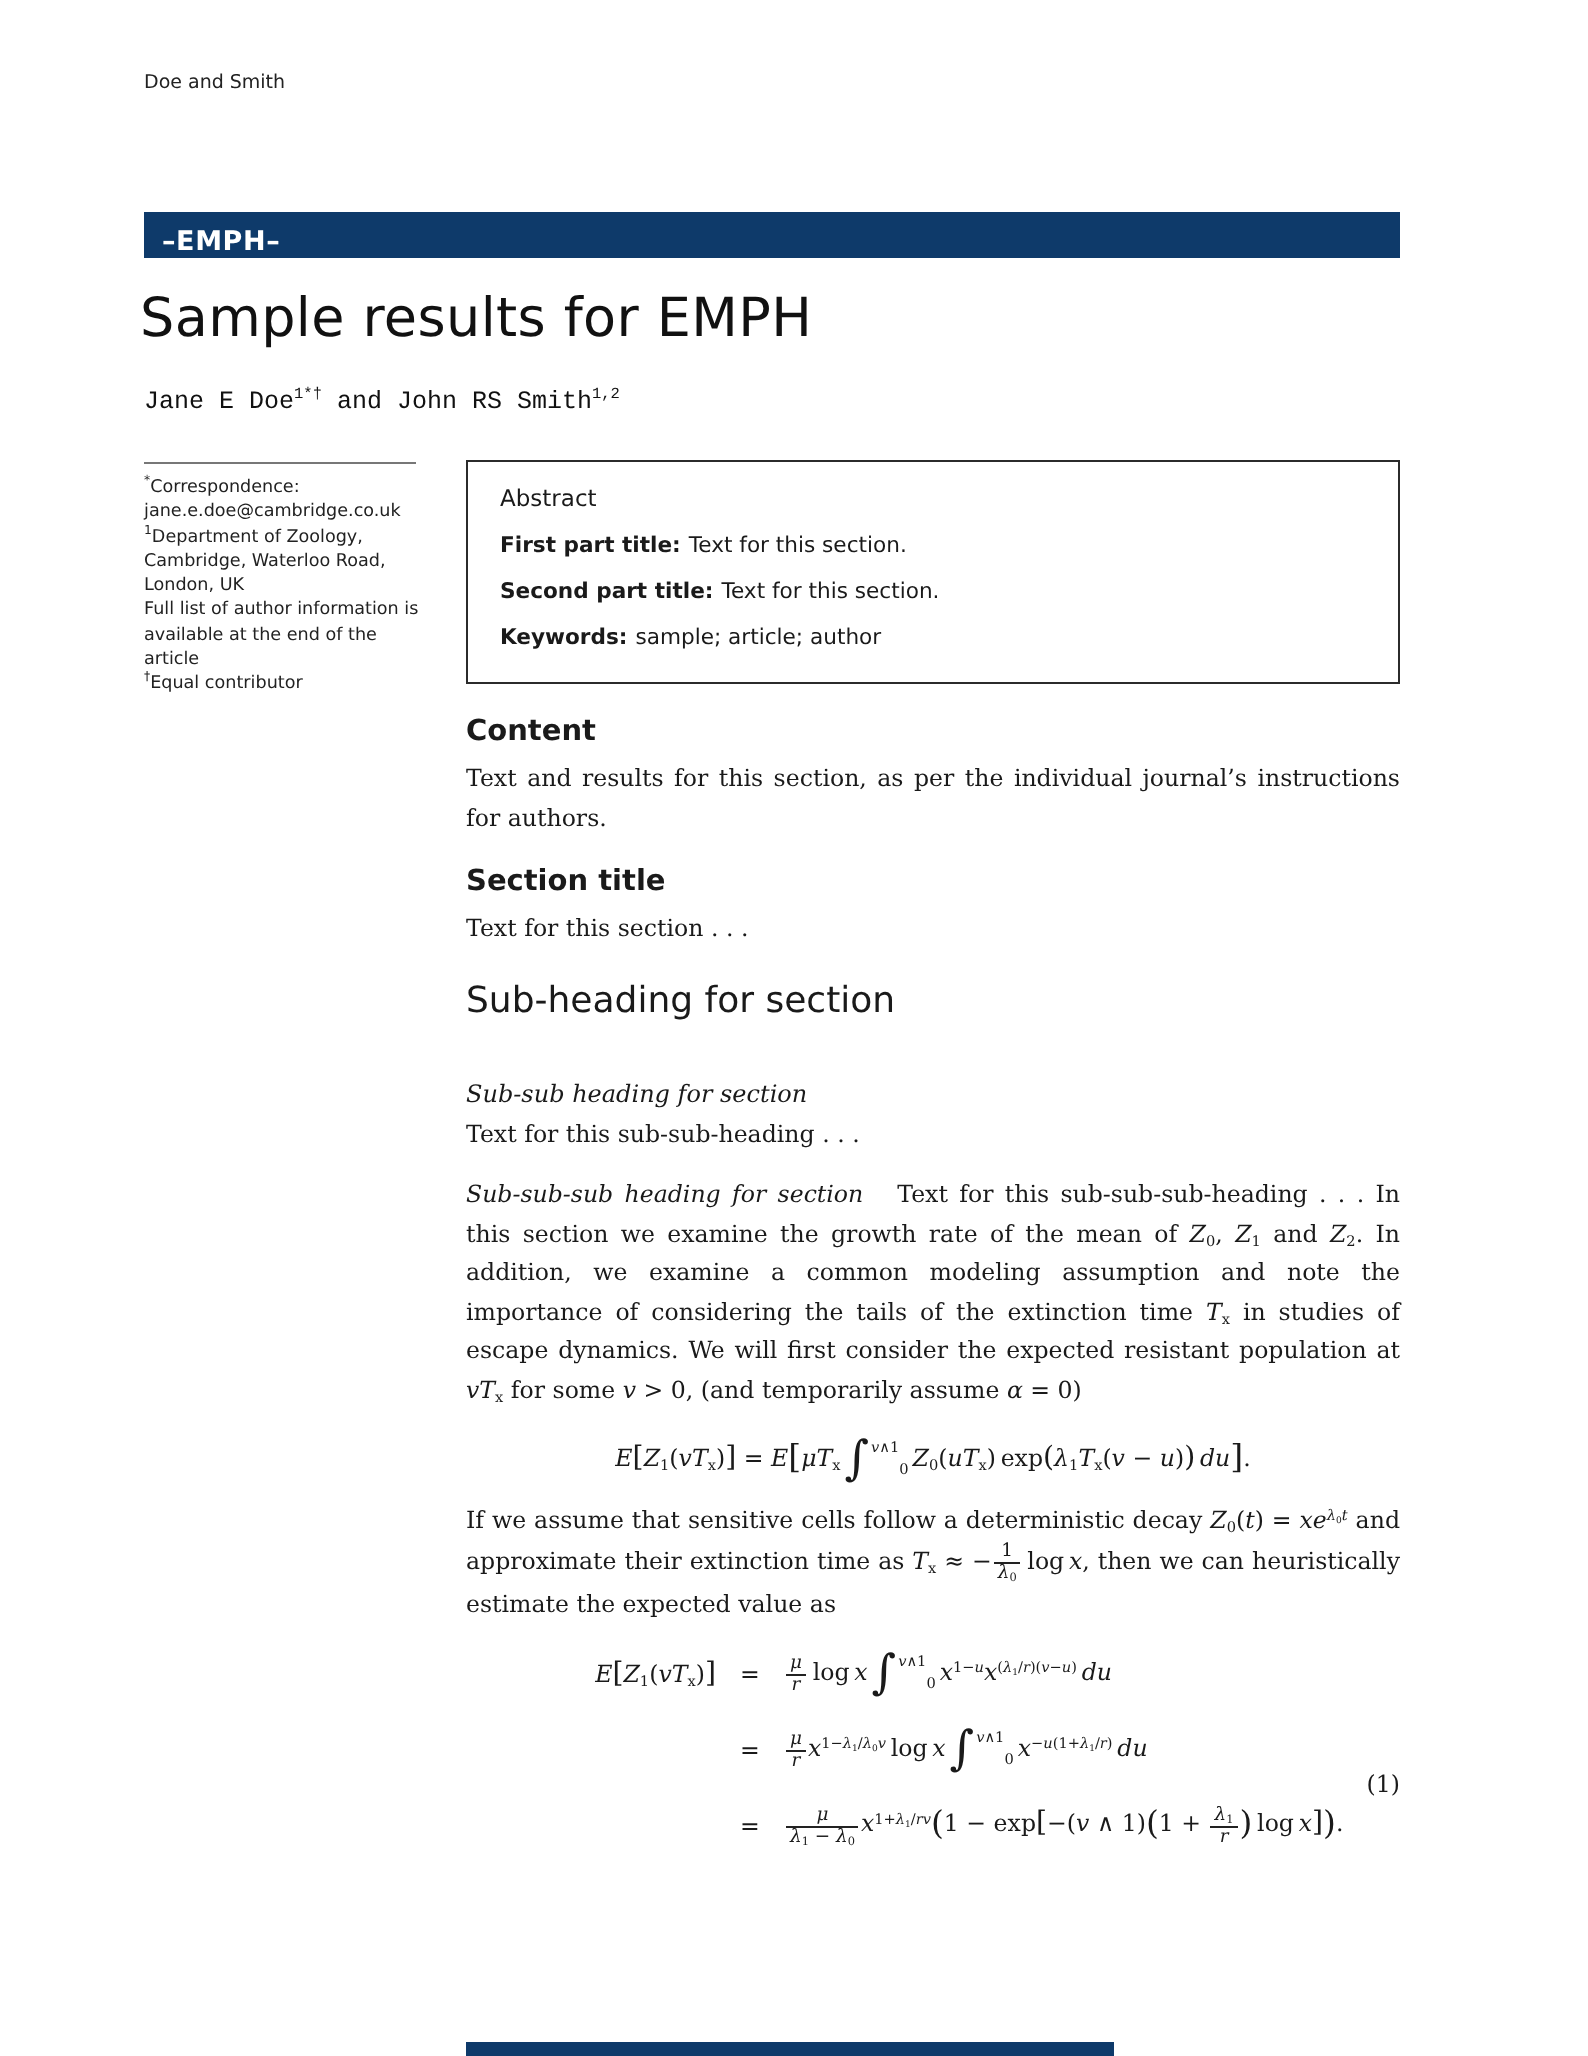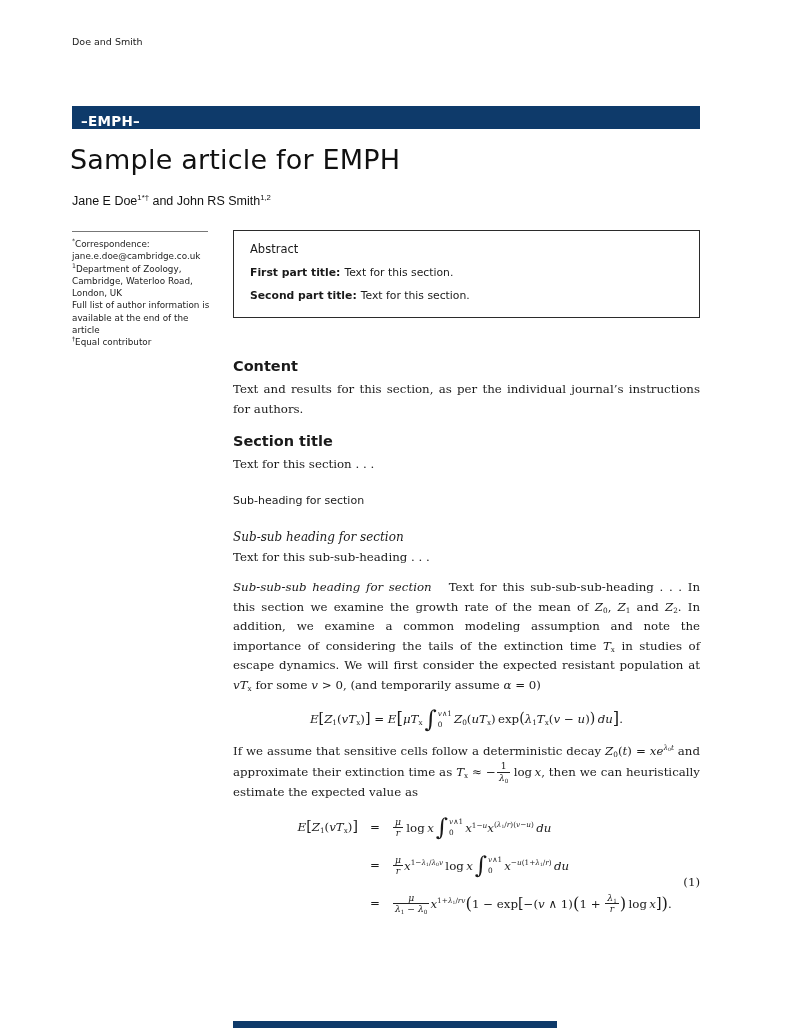--- a/index.html
+++ b/index.html
@@ -9,55 +9,55 @@
 
   .running-header{position:absolute;left:72px;top:36px;font-family:"DejaVu Sans",sans-serif;
         font-size:9.5px;color:#222;}
 
   .banner{position:absolute;left:72px;top:106px;width:628px;height:23px;background:var(--banner);
         display:flex;align-items:flex-end;padding-left:9px;box-sizing:border-box;}
   .banner .label{font-family:"DejaVu Sans",sans-serif;font-weight:bold;font-size:13.5px;color:#fff;letter-spacing:.3px;}
 
   .title{position:absolute;left:70px;top:144px;font-family:"DejaVu Sans",sans-serif;
         font-size:27px;font-weight:400;color:#111;letter-spacing:.2px;}
-  .authors{position:absolute;left:72px;top:194px;font-family:Liberation Sans, sans-serif;font-size:12.5px;color:#111;}
+  .authors{position:absolute;left:72px;top:194px;font-family:Liberation Mono, monospace;font-size:12.5px;color:#111;}
   .authors sup{font-size:62%;}
 
   .sidebar{position:absolute;left:72px;top:231px;width:142px;font-family:"DejaVu Sans",sans-serif;
         font-size:8.8px;line-height:12.3px;color:#222;}
   .sidebar .rule{border-top:1px solid #777;width:136px;margin-bottom:6px;}
   .sidebar sup{font-size:70%;}
 
   .abstract-box{position:absolute;left:233px;top:230px;width:467px;box-sizing:border-box;
         border:1.2px solid #2b2b2b;padding:11px 16px 13px 16px;font-family:"DejaVu Sans",sans-serif;}
   .abstract-box .ab-head{font-size:11.5px;font-weight:normal;margin-bottom:9px;}
   .abstract-box .ab-item{font-size:10.8px;margin-top:7px;line-height:1.5;}
   .abstract-box .ab-label{font-weight:bold;margin-right:4px;}
 
   .main{position:absolute;left:233px;top:358px;width:467px;font-size:11.8px;line-height:19.5px;}
   .main p{margin:0;text-align:justify;}
   .h-big{font-family:"DejaVu Sans",sans-serif;font-weight:bold;font-size:14.5px;line-height:17px;margin:0 0 5px 0;}
-  .h-sub{font-family:"DejaVu Sans",sans-serif;font-weight:normal;font-size:11px;line-height:16px;margin:0 0 3px 0;}
+  .h-sub{font-family:"DejaVu Sans",sans-serif;font-weight:normal;font-size:18px;line-height:16px;margin:0 0 13px 0;}
   .h-subsub{font-style:italic;font-size:12px;line-height:16px;margin:0 0 3px 0;}
   .sp14{height:14px;} .sp17{height:17px;} .sp18{height:18px;} .sp11{height:11px;}
 
   .runin{font-style:italic;}
 
   
   i{font-style:italic;}
   sub,sup{line-height:0;}
   .m sub, .main sub{font-size:62%;vertical-align:-0.3em;}
   .m sup, .main sup{font-size:62%;vertical-align:0.55em;}
   sup sub, sup sup, sub sub{font-size:85%;}
   .fr{display:inline-block;text-align:center;vertical-align:-0.55em;font-size:78%;line-height:1.15;margin:0 1px;}
   .fr .n{display:block;border-bottom:1px solid #222;padding:0 2px;}
   .fr .d{display:block;padding:0 2px;}
   .int{display:inline-flex;align-items:center;vertical-align:-0.35em;margin:0 2px;}
   .int .sym{font-size:200%;line-height:.85;font-style:normal;}
-  .int .lim{display:inline-flex;flex-direction:column;justify-content:space-between;height:2.5em;
+  .int .lim{display:inline-flex;flex-direction:row;justify-content:space-between;height:2.5em;
         font-size:62%;line-height:1;margin-left:1px;}
   .int .lim .u{align-self:flex-start;}
   .int .lim .l{margin-top:auto;align-self:flex-start;}
   .bg{font-size:120%;} .bg2{font-size:140%;vertical-align:-0.08em;}
 
   .eq-display{margin:14px 0 12px 0;text-align:center;font-size:11.8px;}
   .eq-block{position:relative;margin-top:10px;}
   .eqrow{display:grid;grid-template-columns:125px 34px 1fr;align-items:center;margin:8px 0;min-height:30px;}
   .eqrow .lhs{text-align:right;}
   .eqrow .sign{text-align:center;}
@@ -69,21 +69,21 @@
 <body>
 
 <div class="page">
 
   <div class="running-header">Doe and Smith</div>
 
   <div class="banner">
     <span class="label">–EMPH–</span>
   </div>
 
-  <div class="title">Sample article for EMPH</div>
+  <div class="title">Sample results for EMPH</div>
 
   <div class="authors">Jane E Doe<sup>1*†</sup> and John RS Smith<sup>1,2</sup></div>
 
   <div class="sidebar">
     <div class="rule"></div>
     <div><sup>*</sup>Correspondence:</div>
     <div>jane.e.doe@cambridge.co.uk</div>
     <div><sup>1</sup>Department of Zoology,</div>
     <div>Cambridge, Waterloo Road,</div>
     <div>London, UK</div>
@@ -92,20 +92,23 @@
     <div><sup>†</sup>Equal contributor</div>
   </div>
 
   <div class="abstract-box">
     <div class="ab-head">Abstract</div>
     <div class="ab-item">
       <span class="ab-label">First part title:</span><span>Text for this section.</span>
     </div>
     <div class="ab-item">
       <span class="ab-label">Second part title:</span><span>Text for this section.</span>
+    </div>
+    <div class="ab-item">
+      <span class="ab-label">Keywords:</span><span>sample; article; author</span>
     </div>
   </div>
 
   <div class="main">
 
     <div class="h-big">Content</div>
     <p>Text and results for this section, as per the individual journal’s instructions for authors.</p>
     <div class="sp14"></div>
 
     <div class="h-big">Section title</div>

